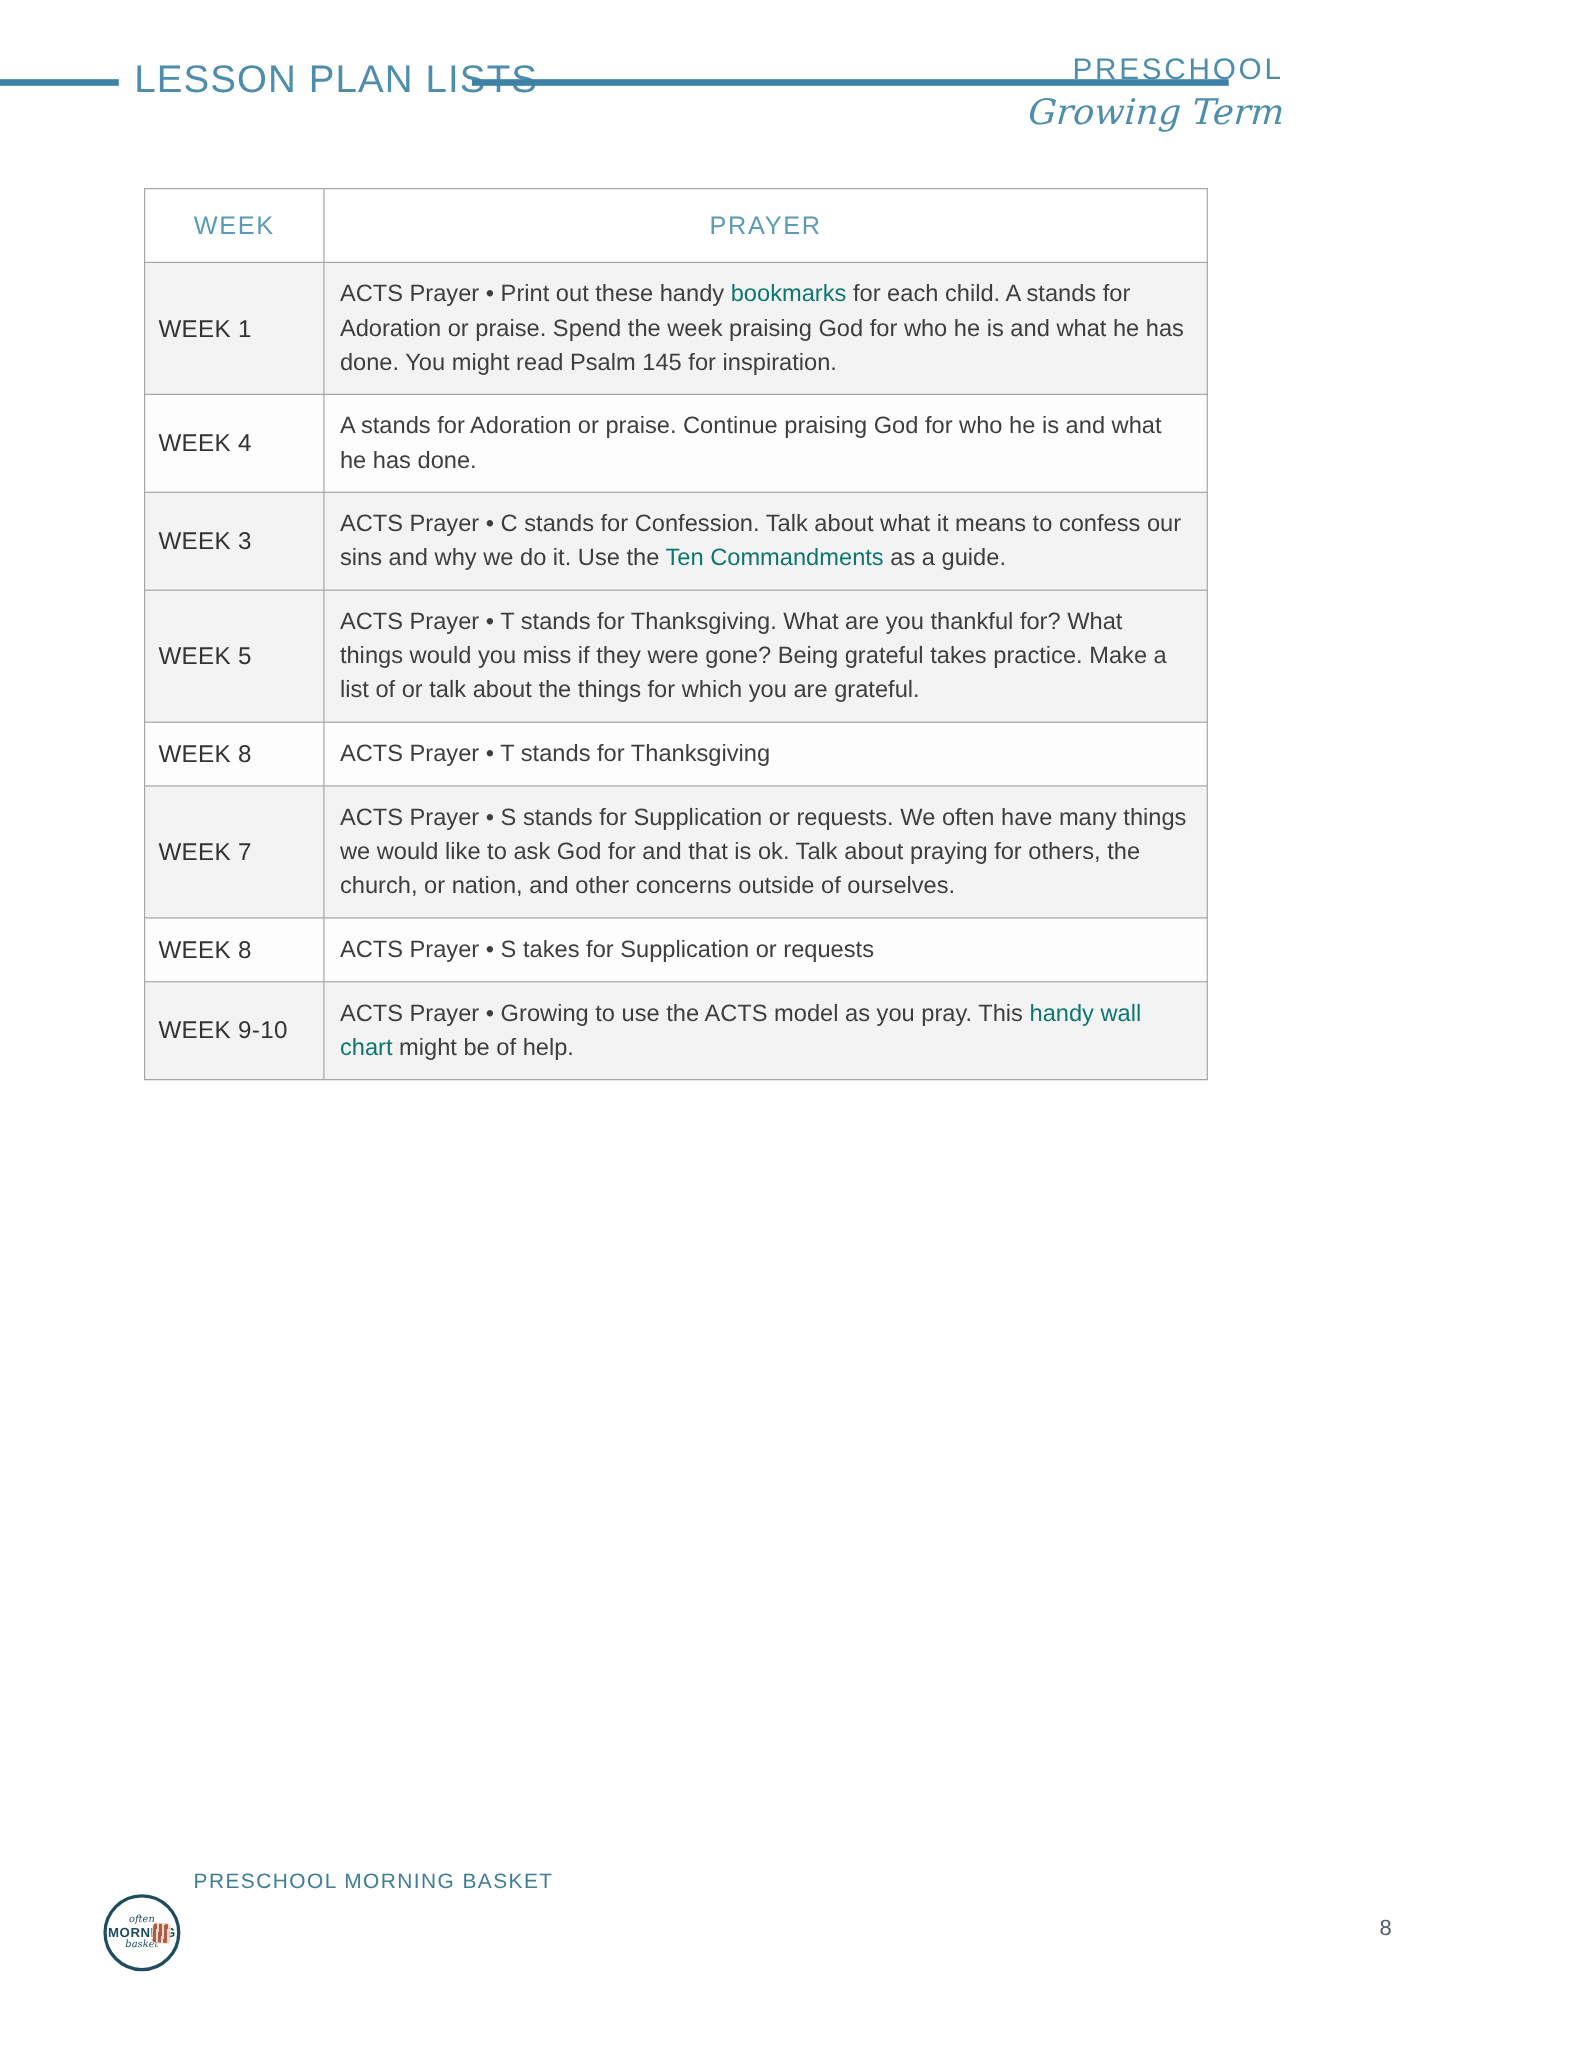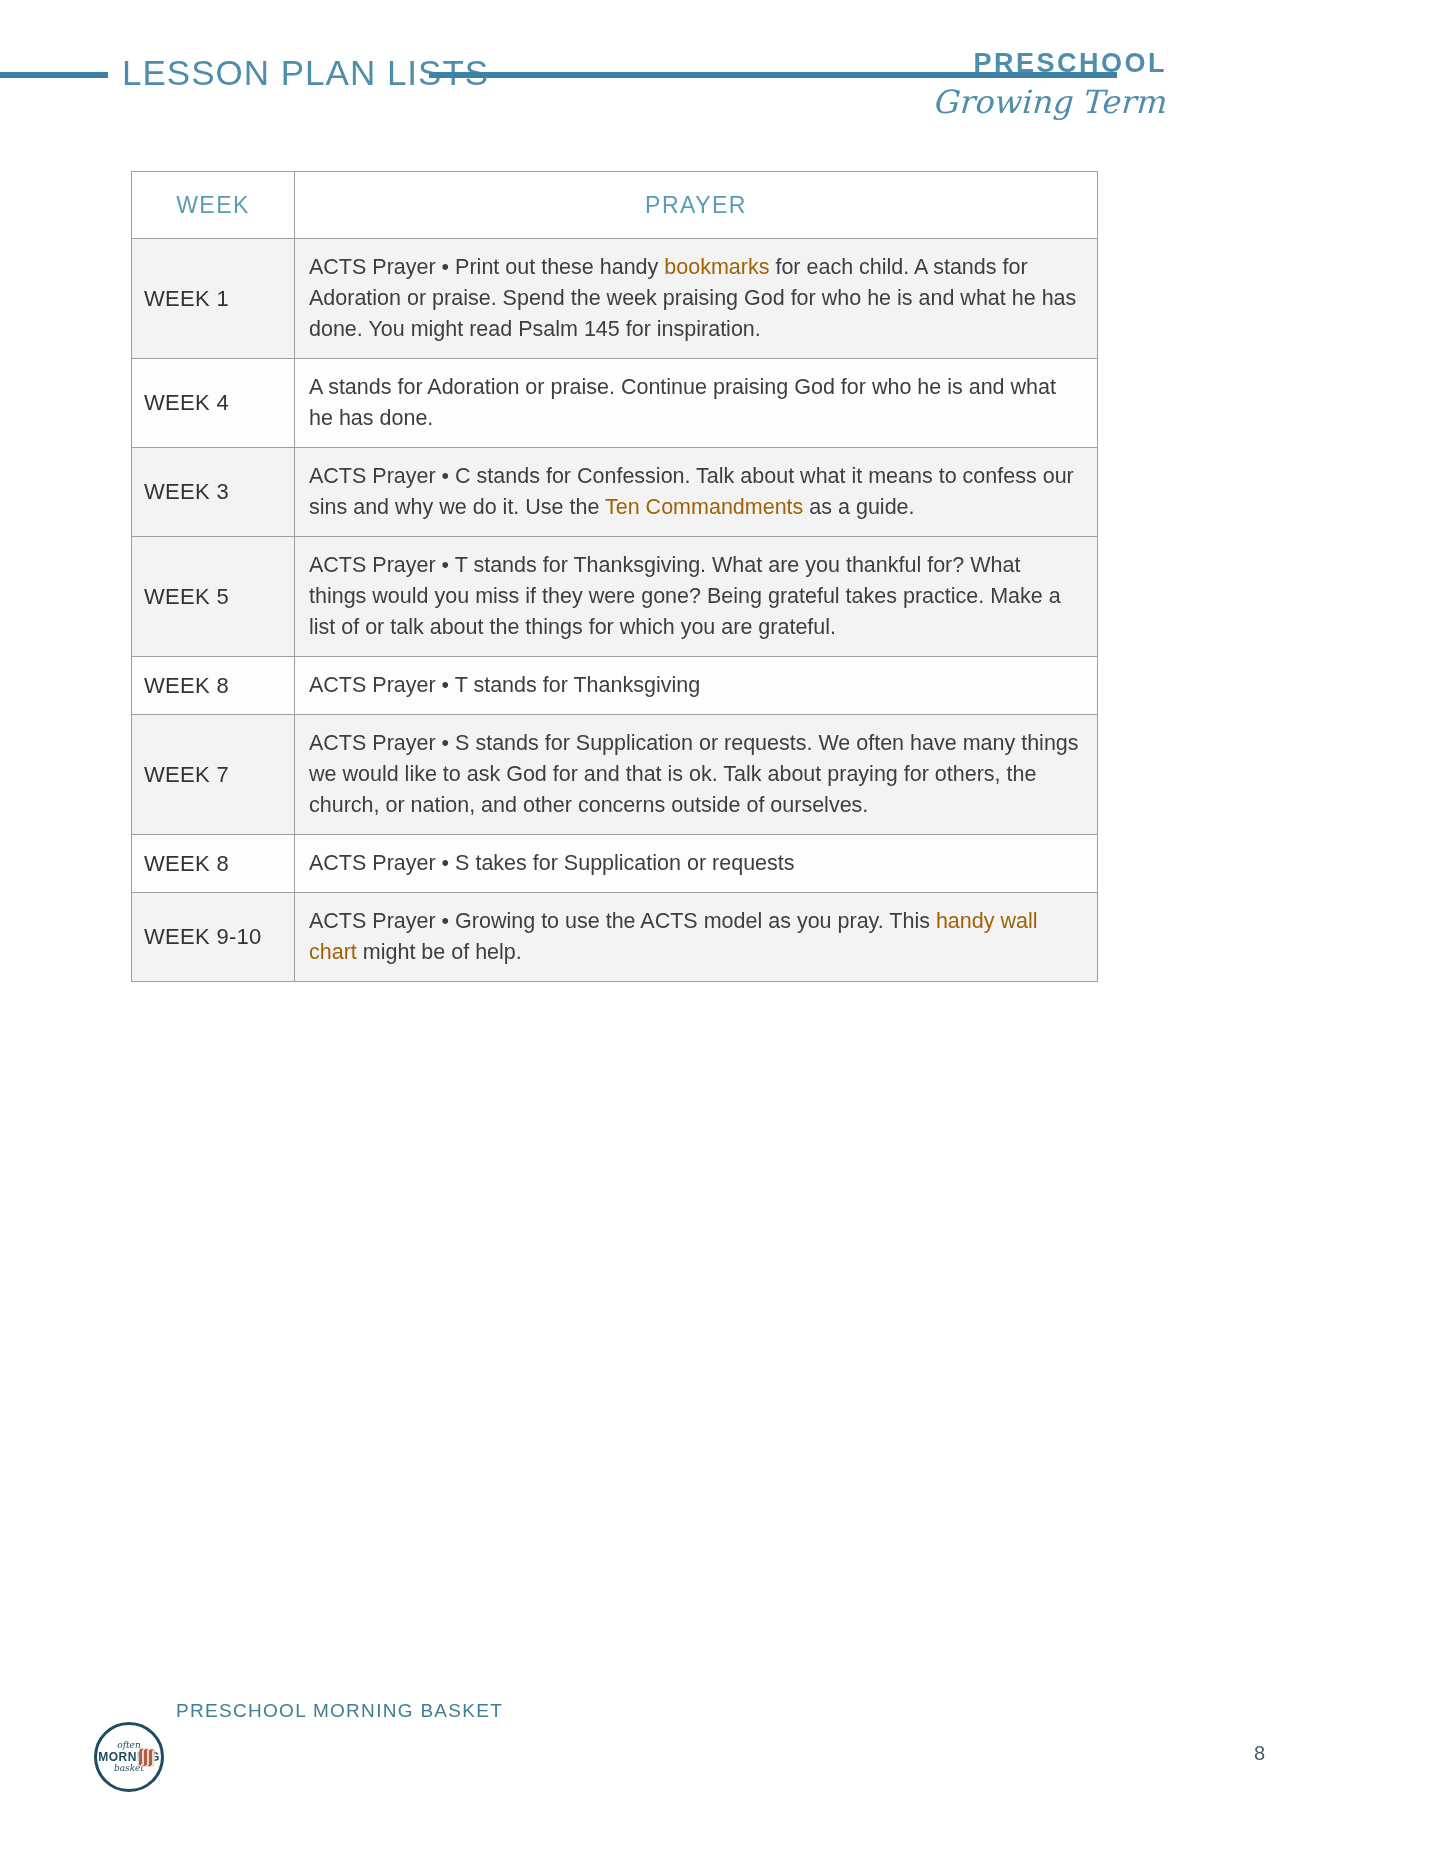--- a/index.html
+++ b/index.html
@@ -36,21 +36,21 @@
   .program-block {
     position: absolute;
     right: 278px;
     top: 48px;
     text-align: right;
   }
   .program-name {
     font-size: 27px;
     letter-spacing: 2.5px;
     color: #4e8dab;
-    font-weight: 700;
+    font-weight: 400;
   }
   .term-name {
     margin-top: 4px;
     font-family: "DejaVu Serif", serif;
     font-style: italic;
     font-size: 32px;
     color: #4e8dab;
     transform: skewX(-4deg);
   }
 
@@ -87,21 +87,21 @@
   }
   td.prayer-cell {
     padding: 13px 14px;
     font-size: 21.5px;
     line-height: 31px;
     color: #3e3e3e;
   }
   tr.shaded td { background: #f3f3f3; }
   tr.plain  td { background: #fdfdfd; }
   a.link {
-    color: #a16207;
+    color: #0f766e;
     text-decoration: none;
     cursor: pointer;
   }
 
   
   .logo-circle {
     position: absolute;
     left: 94px;
     top: 1722px;
     width: 70px;

